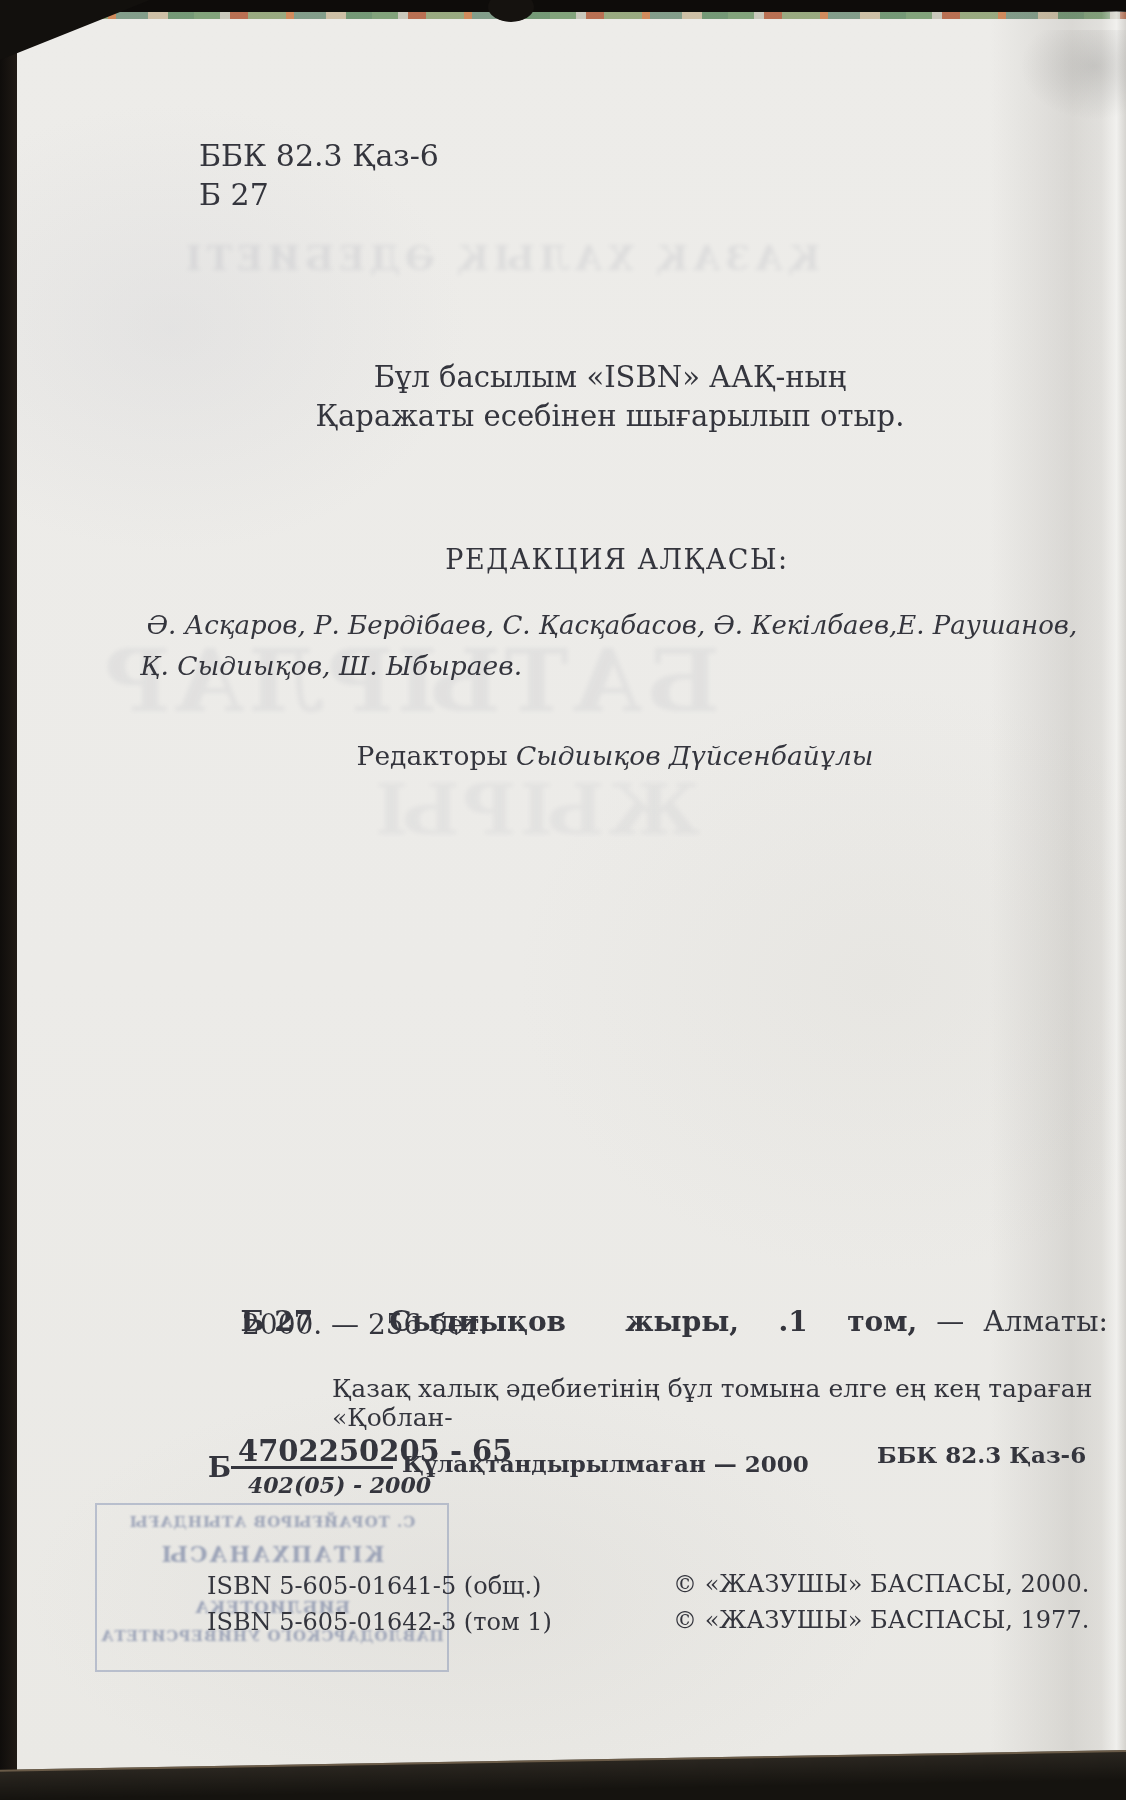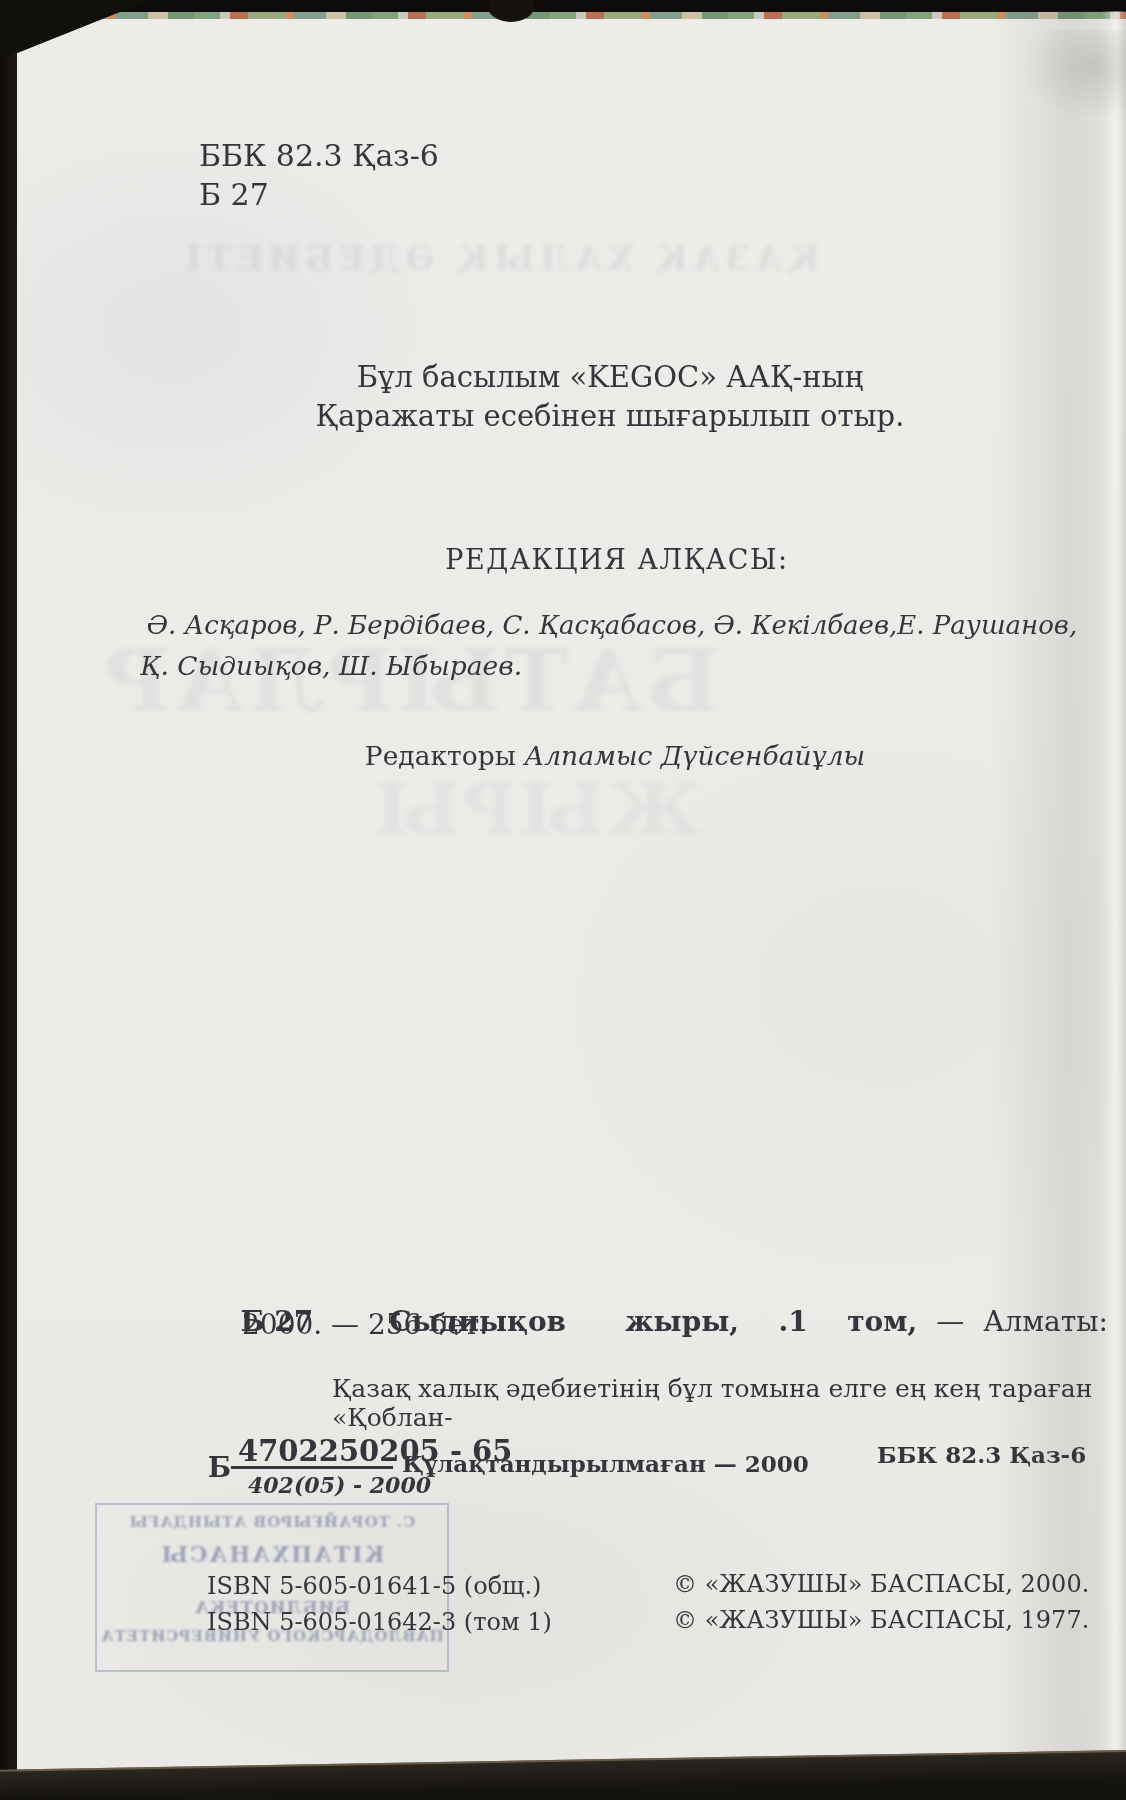--- a/index.html
+++ b/index.html
@@ -74,29 +74,29 @@
   <div class="shade-right"></div>
   <div class="smudge-tr"></div>
 
   <div class="ghost ghost-header">ҚАЗАҚ ХАЛЫҚ ӘДЕБИЕТІ</div>
   <div class="ghost ghost-title1">БАТЫРЛАР</div>
   <div class="ghost ghost-title2">ЖЫРЫ</div>
 
   <div class="txt" style="left:199px;top:138px;font-size:30px;">ББК 82.3 Қаз-6</div>
   <div class="txt" style="left:199px;top:177px;font-size:30px;">Б 27</div>
 
-  <div class="txt" style="left:250px;top:360px;width:720px;text-align:center;font-size:29px;">Бұл басылым «KEGOC» ААҚ-ның</div>
+  <div class="txt" style="left:250px;top:360px;width:720px;text-align:center;font-size:29px;">Бұл басылым «ISBN» ААҚ-ның</div>
   <div class="txt" style="left:250px;top:399px;width:720px;text-align:center;font-size:29px;">Қаражаты есебінен шығарылып отыр.</div>
 
   <div class="txt" style="left:160px;top:544px;width:914px;text-align:center;font-size:27px;letter-spacing:1.5px;">РЕДАКЦИЯ АЛҚАСЫ:</div>
   <div class="txt i" style="left:140px;top:610px;width:944px;text-align:center;font-size:26px;">Ә. Асқаров, Р. Бердібаев, С. Қасқабасов,  Ә. Кекілбаев,Е. Раушанов,</div>
   <div class="txt i" style="left:140px;top:650px;width:944px;text-align:left;font-size:26.5px;">Қ. Сыдиықов,  Ш. Ыбыраев.</div>
 
   <div class="txt" style="left:150px;top:740px;width:930px;text-align:center;font-size:26.5px;">
-    <span>Редакторы </span><span class="i">Алпамыс Дүйсенбайұлы</span>
+    <span>Редакторы </span><span class="i">Сыдиықов Дүйсенбайұлы</span>
   </div>
 
   <div class="txt pre" style="left:205px;top:1272px;font-size:28px;">
     <span class="b">Б 27</span><span style="display:inline-block;width:76px;"></span><span class="b" style="word-spacing:10px;">Сыдиықов   жыры,  .1  том,</span><span style="word-spacing:10px;"> — Алматы:   Жазушы,</span>
   </div>
   <div class="txt" style="left:242px;top:1308px;font-size:28px;">2000. — 256 бет.</div>
 
   <div class="txt" style="left:332px;top:1374px;font-size:25px;">Қазақ халық әдебиетінің бұл томына елге ең кең тараған «Қоблан-</div>
 
   <div class="txt b" style="left:208px;top:1452px;font-size:27px;">Б</div>

